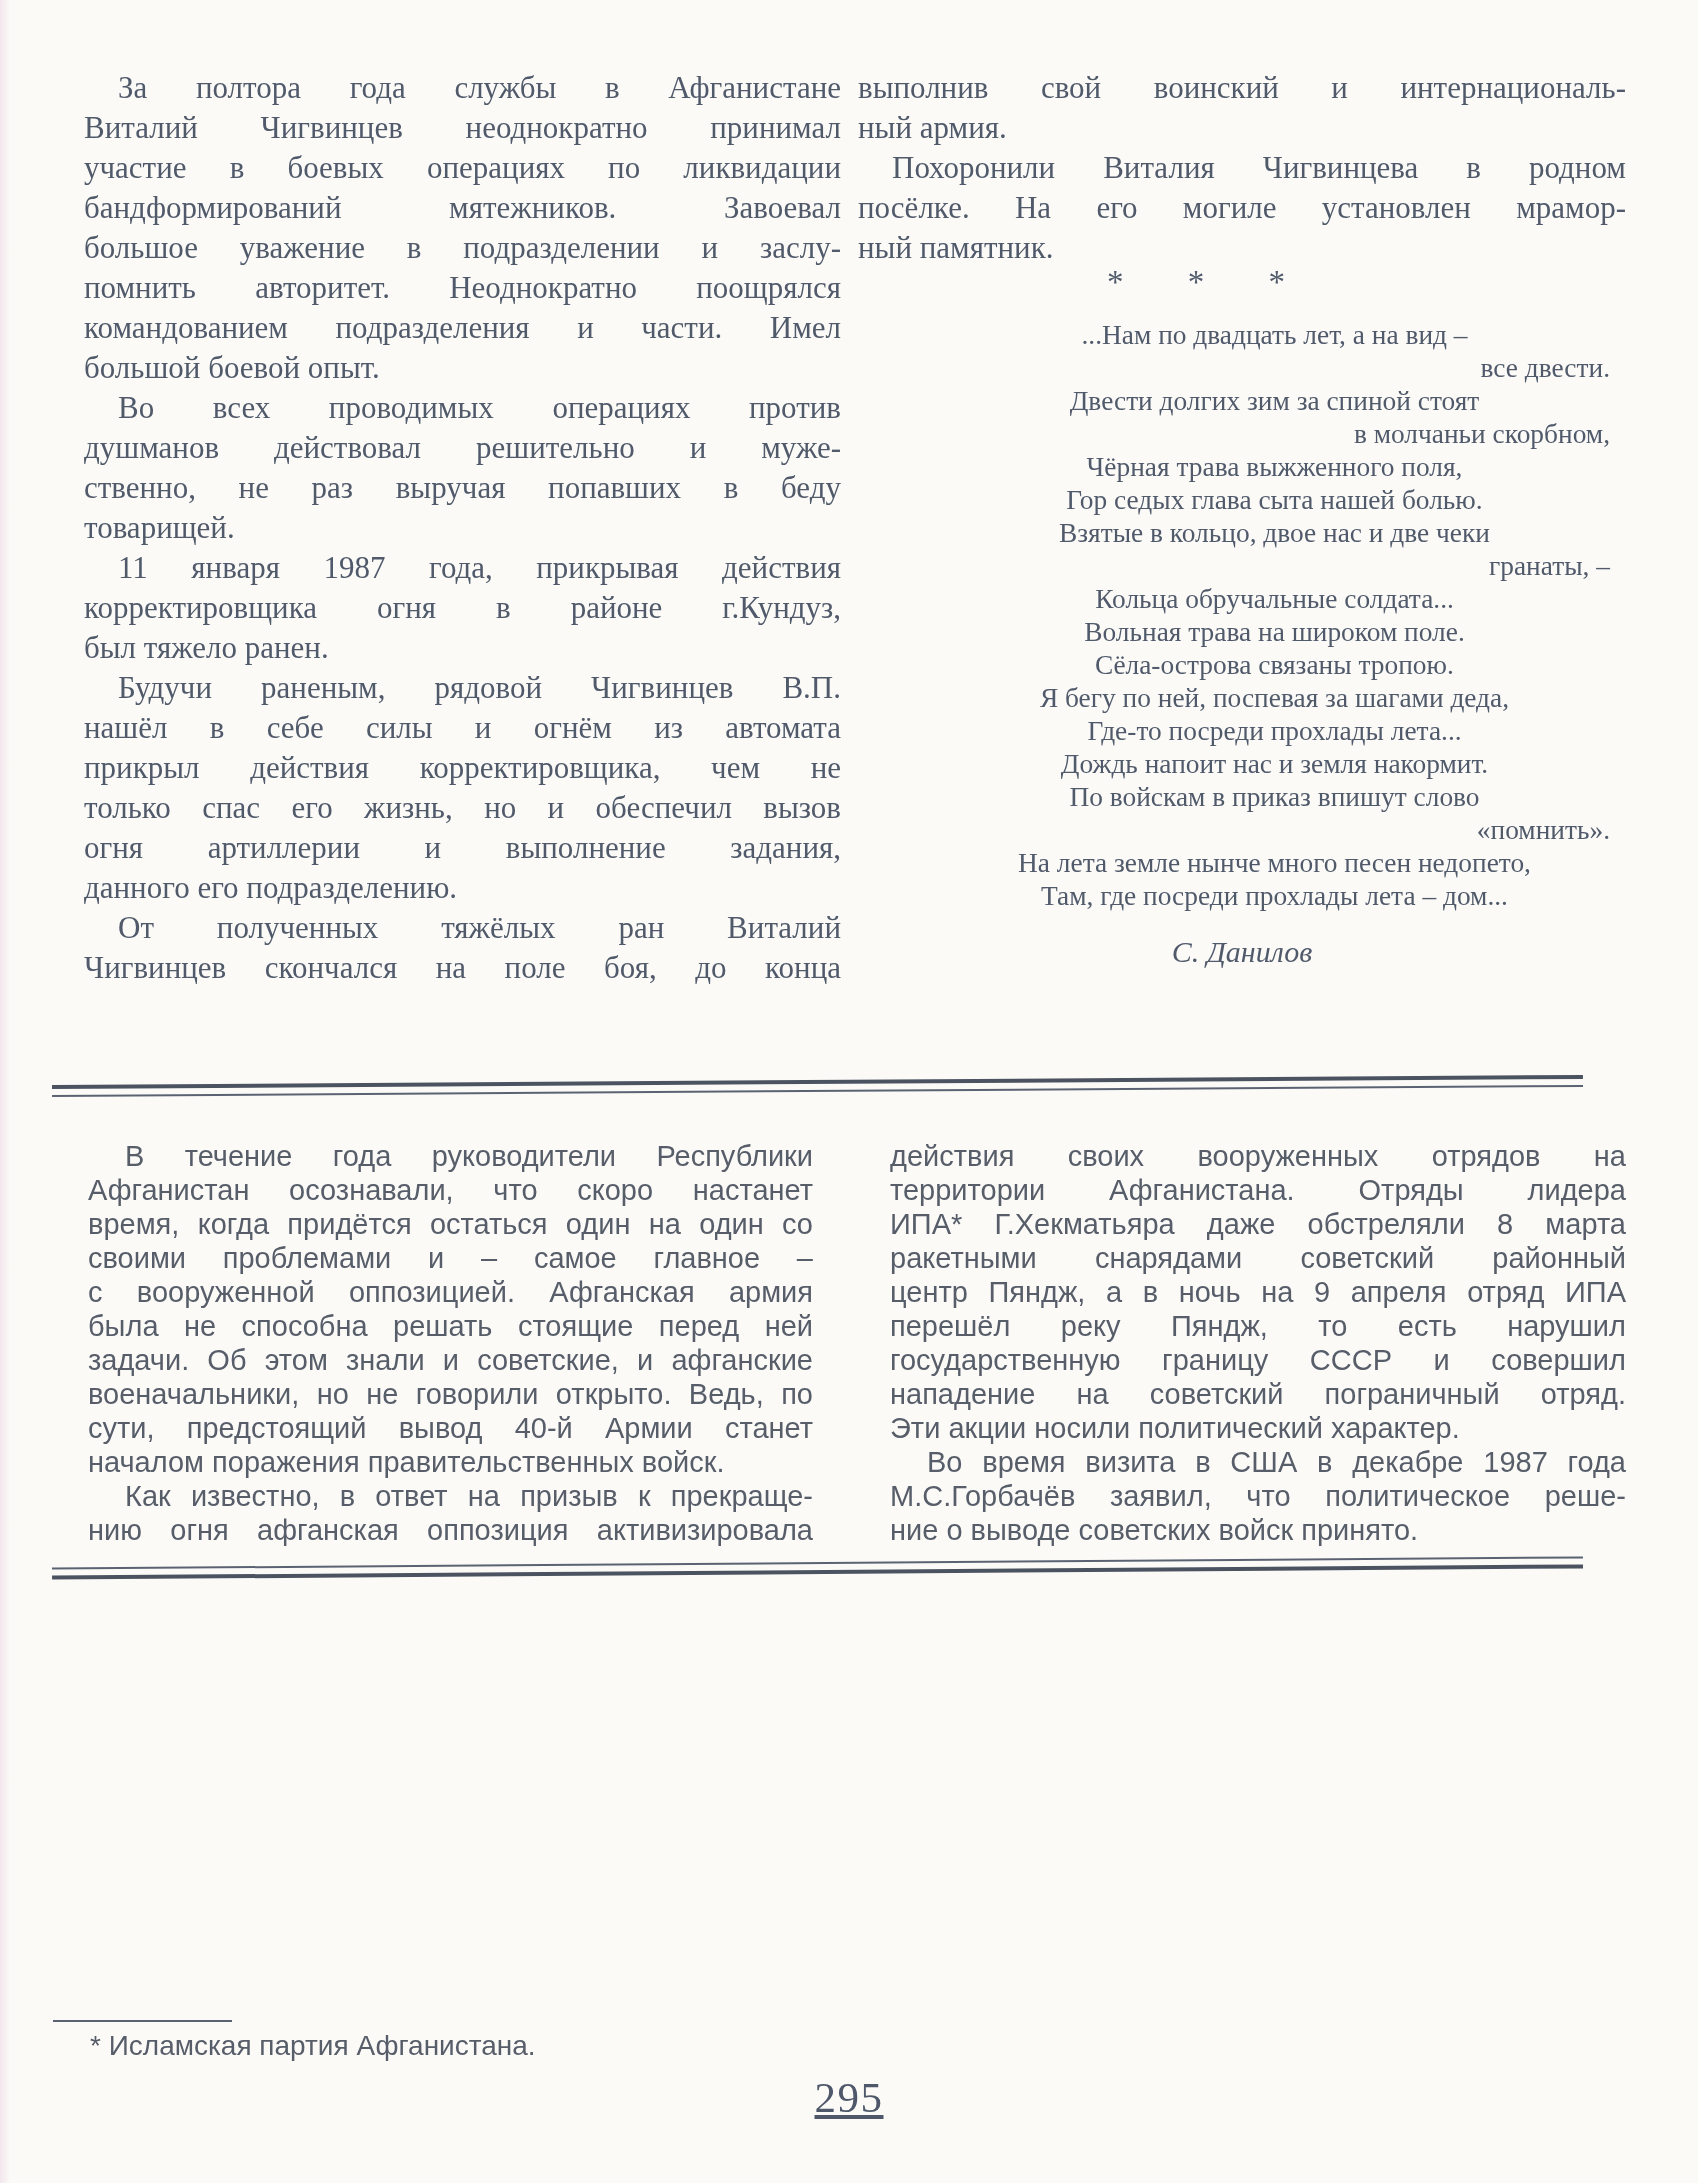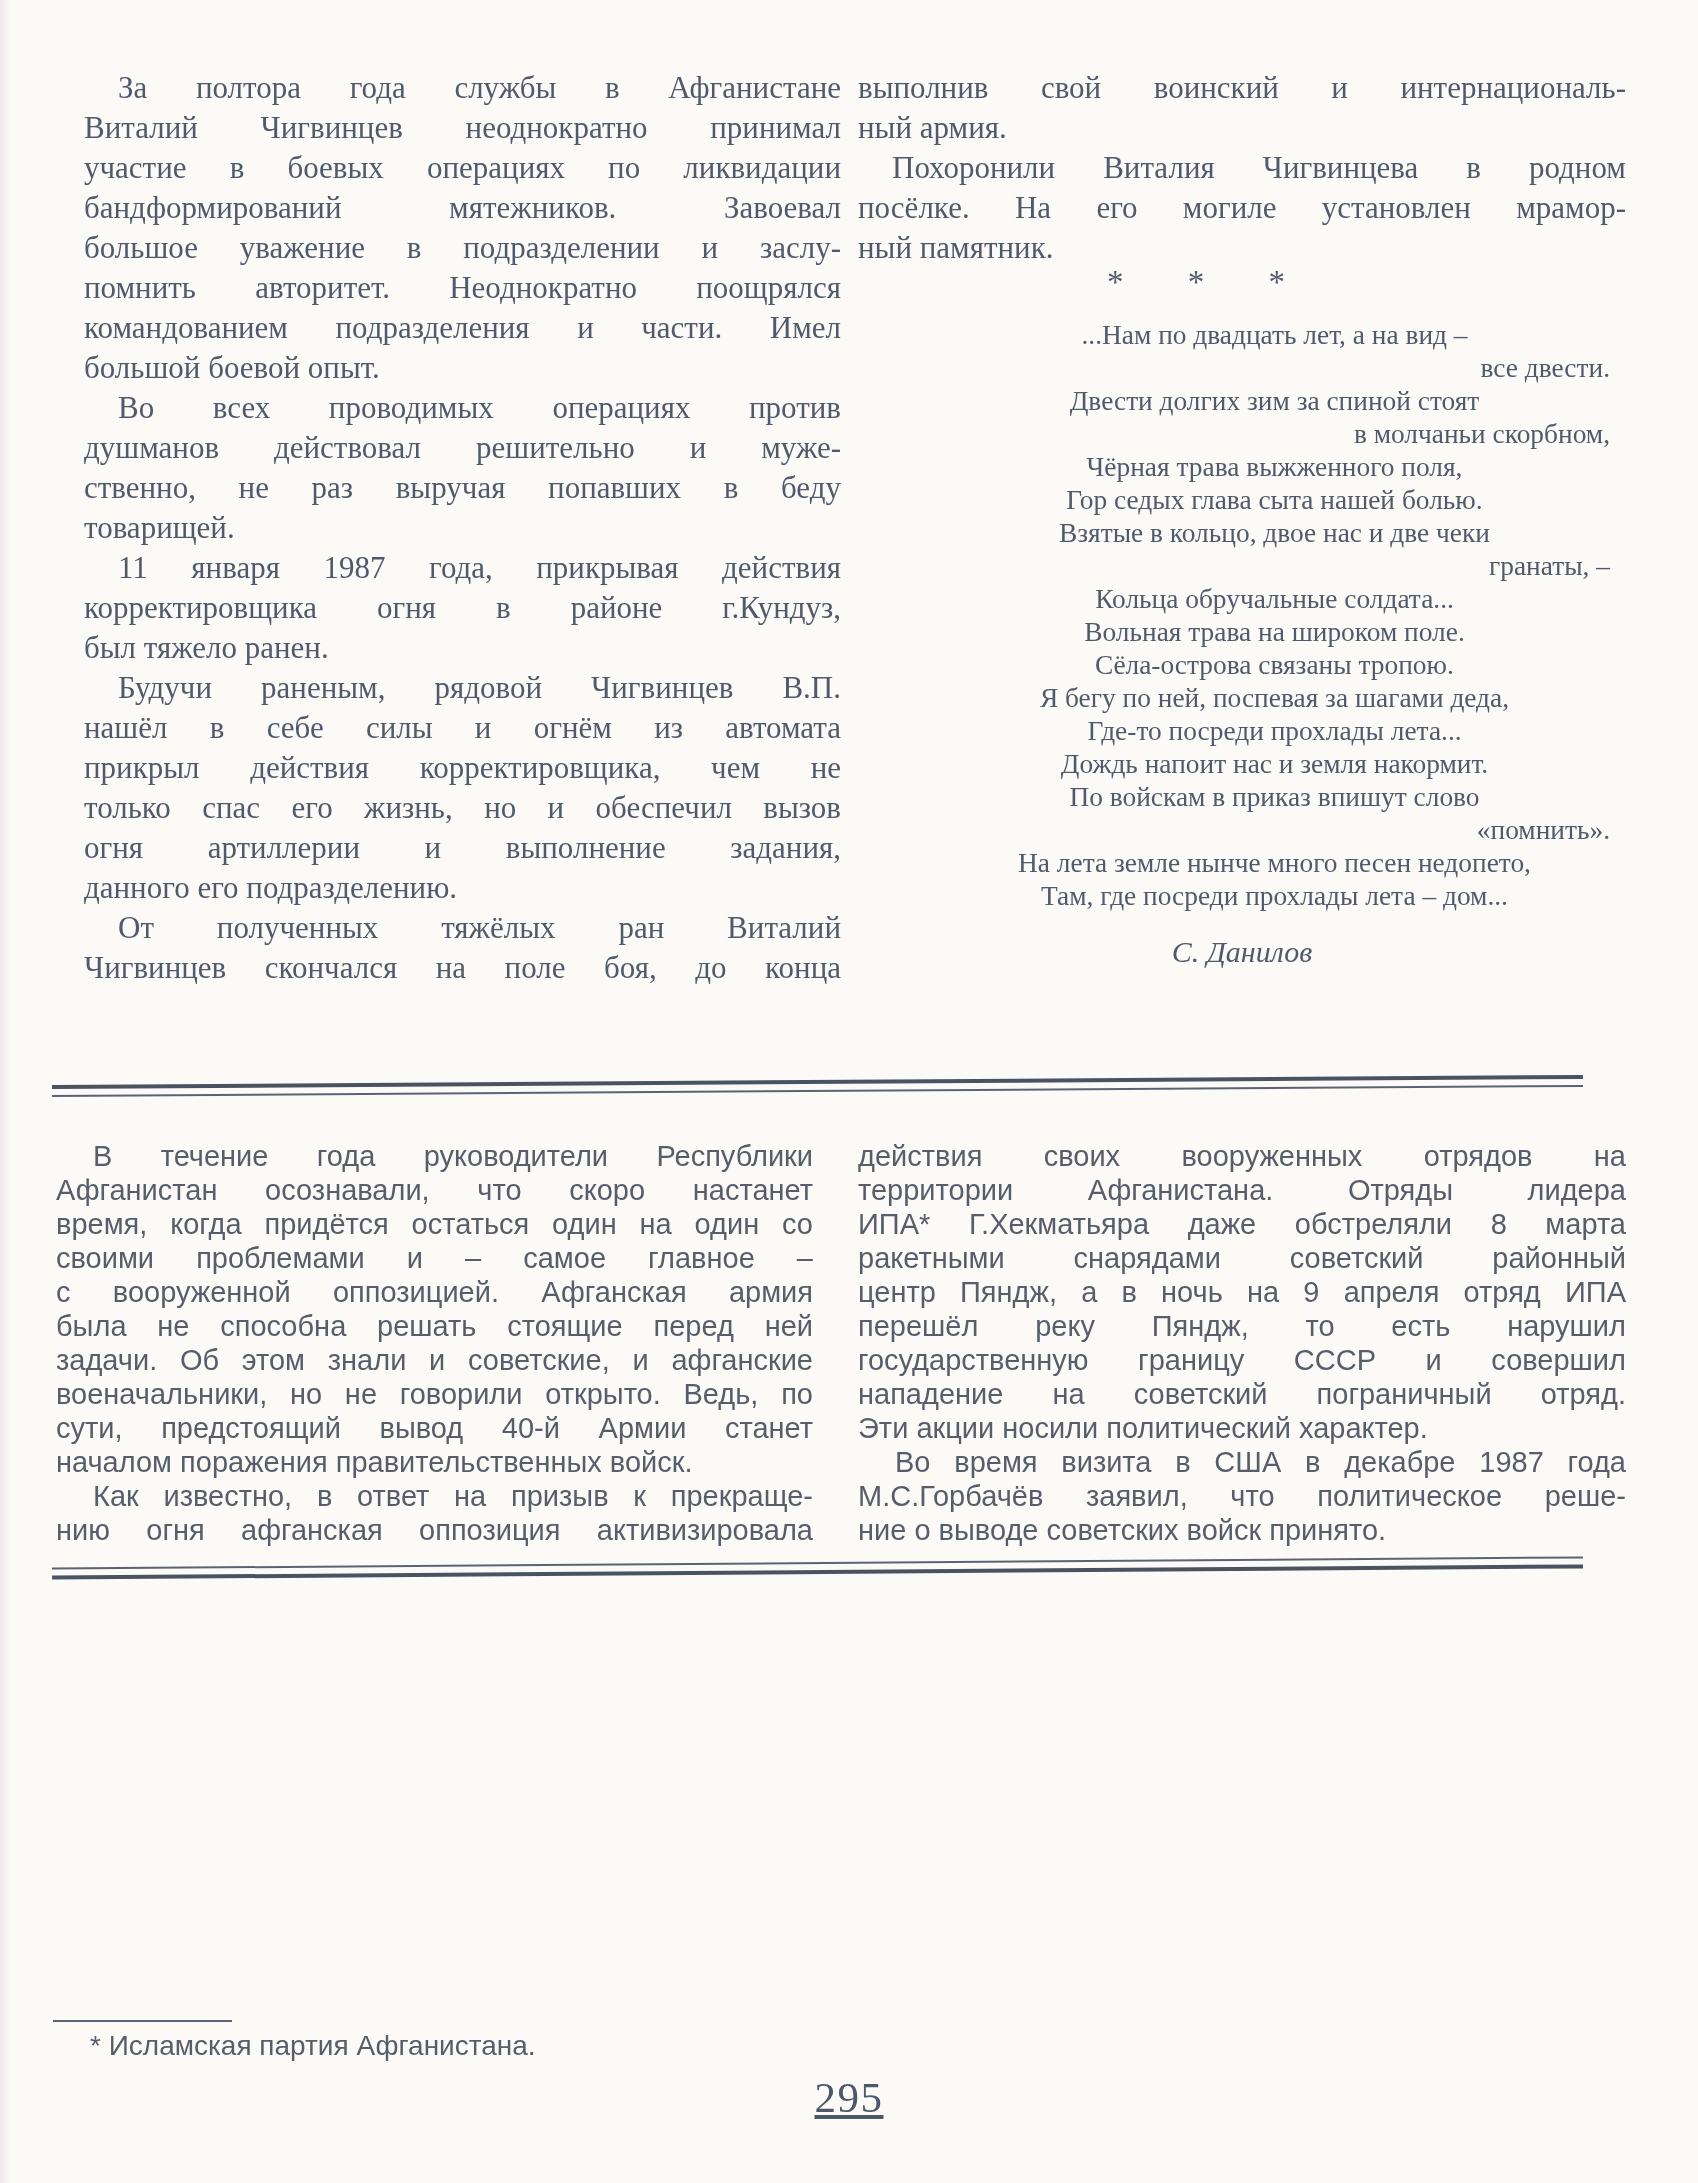--- a/index.html
+++ b/index.html
@@ -33,21 +33,21 @@
   .rule1{top:1080px;transform:rotate(-0.38deg);}
   .rule1 .a{height:3.7px;background:#4b5361;}
   .rule1 .b{height:1.5px;background:#5b6373;margin-top:6.7px;}
   .rule2{top:1562px;transform:rotate(-0.42deg);}
   .rule2 .a{height:1.5px;background:#5b6373;}
   .rule2 .b{height:3.7px;background:#4b5361;margin-top:6.7px;}
   
   .s2-left{left:56px;top:1139px;width:757px;}
   .s2-right{left:858px;top:1139px;width:768px;}
   .s2 .line{font-family:"Liberation Sans",sans-serif;font-size:29px;line-height:34px;height:34px;
-    white-space:nowrap;color:#575e6a;}
+    white-space:nowrap;color:#575e6a;margin-left:32px;}
   .s2 .line.j{white-space:normal;text-align:justify;text-align-last:justify;}
   .s2 .line.i{text-indent:37px;}
   
   .fnrule{position:absolute;left:53px;top:2020px;width:179px;height:2.2px;background:#5b6373;}
   .footnote{position:absolute;left:90px;top:2030px;font-family:"Liberation Sans",sans-serif;
     font-size:28px;color:#575e6a;}
   .folio{position:absolute;left:0;top:2073px;width:1698px;text-align:center;
     font-size:43px;color:#4e586a;letter-spacing:1.5px;text-decoration:underline;}
 </style>
 </head>

